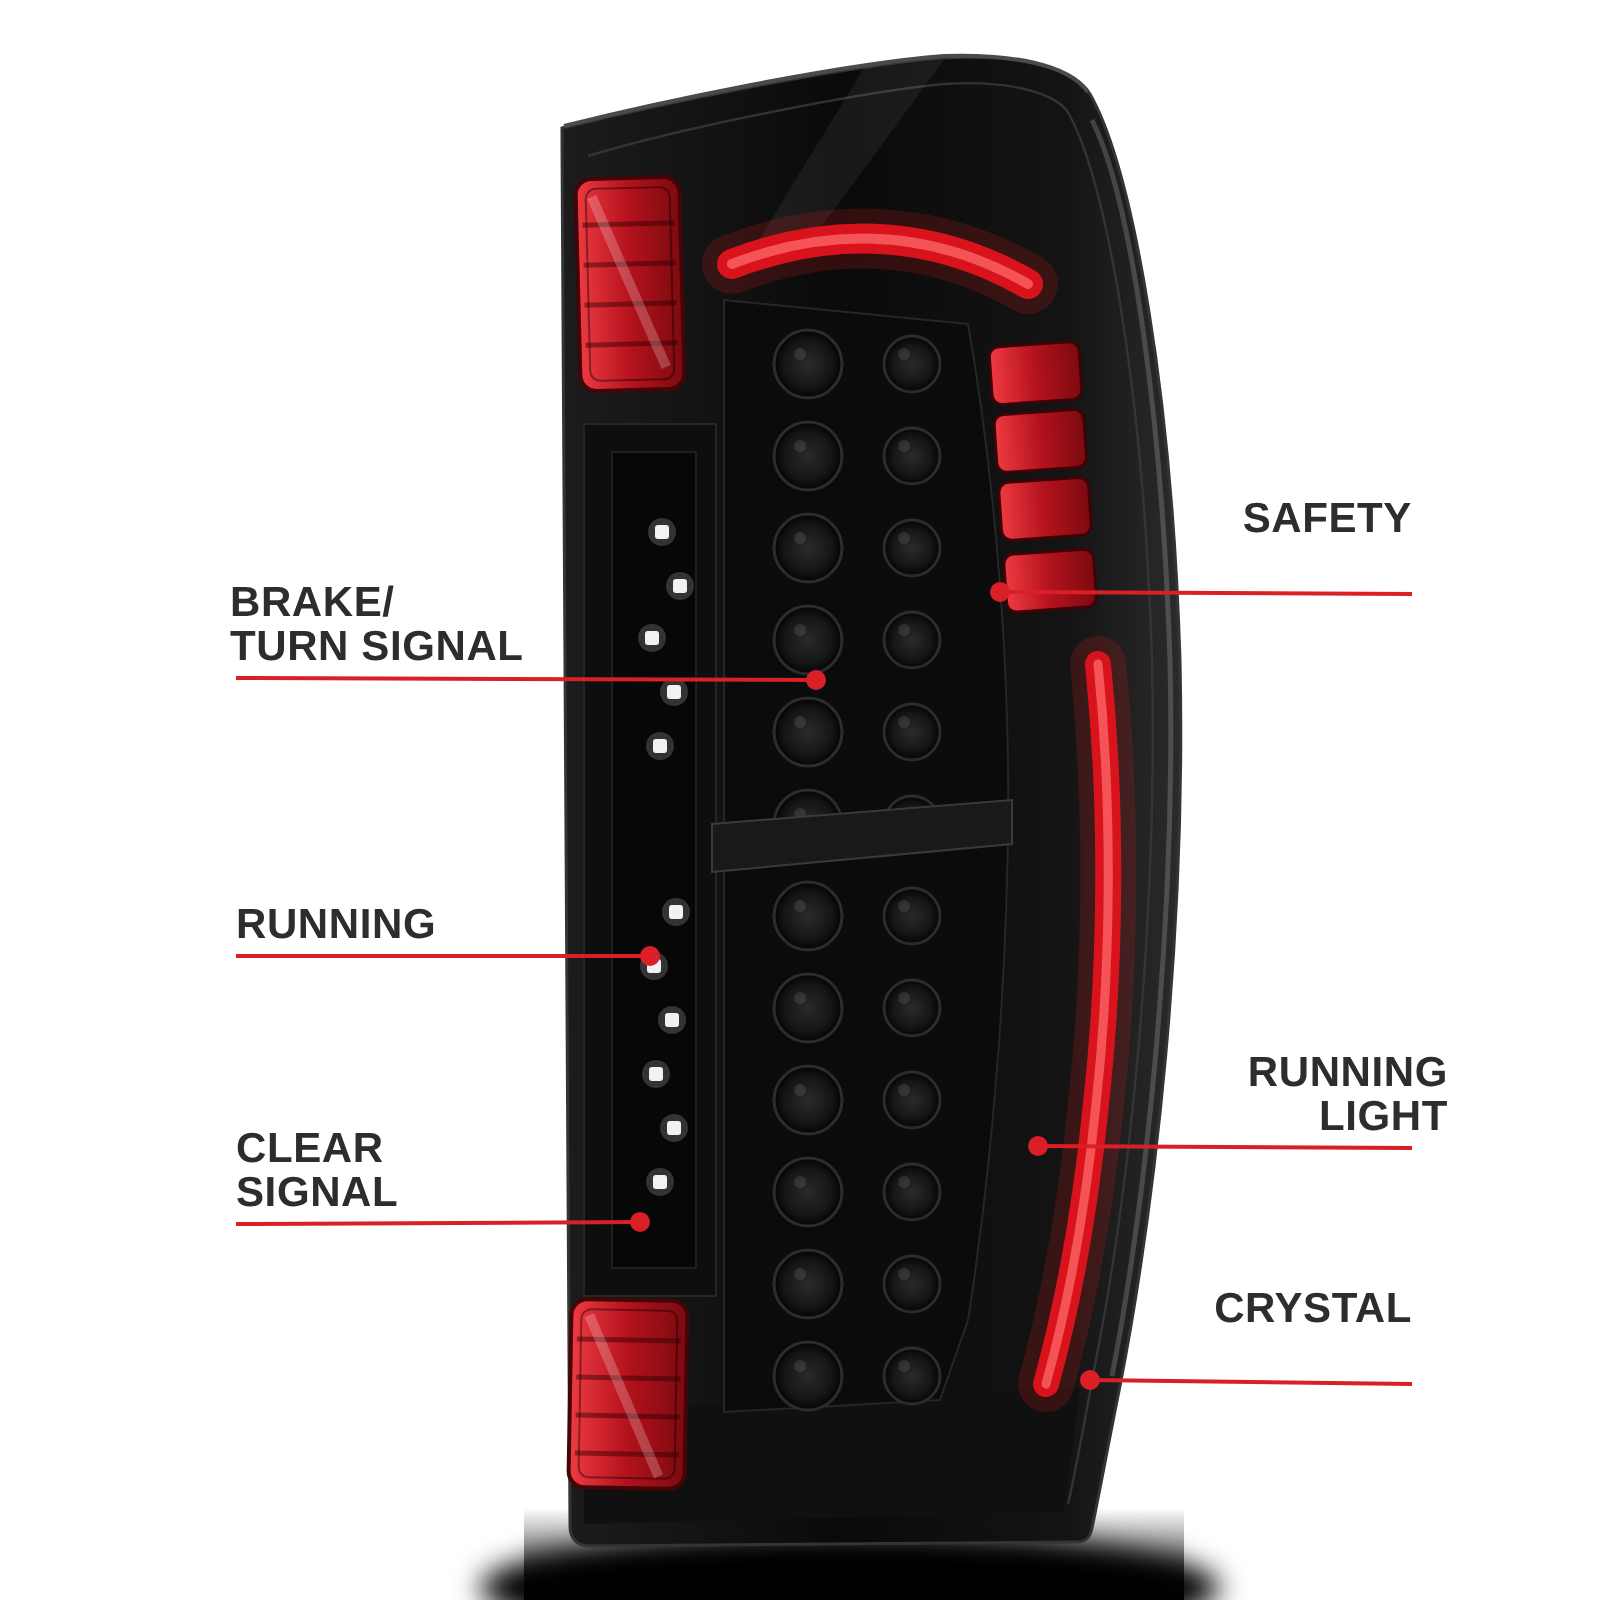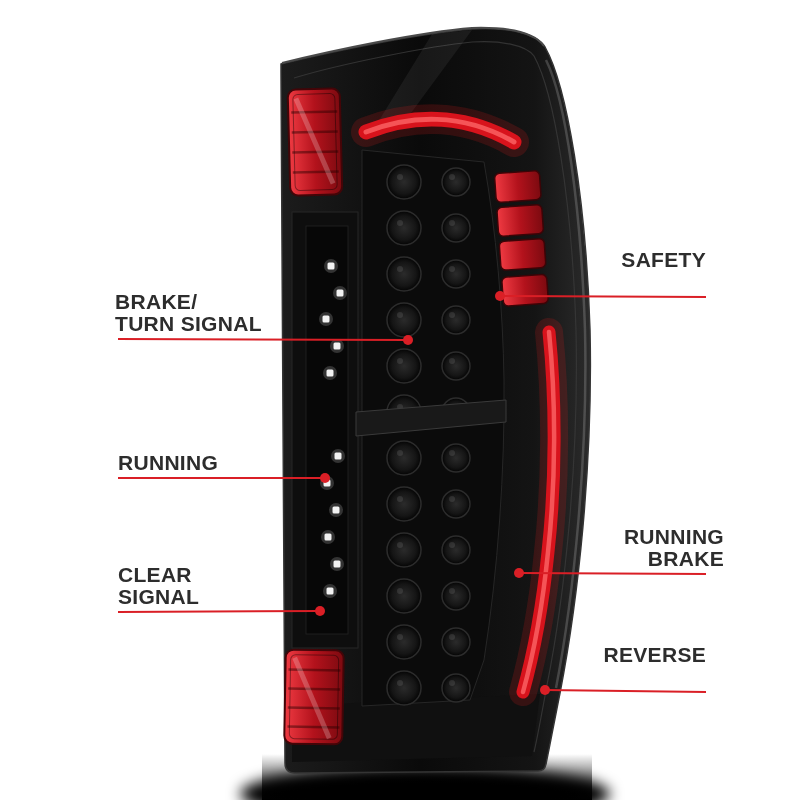--- a/index.html
+++ b/index.html
@@ -209,20 +209,20 @@
     <div>CLEAR</div>
     <div>SIGNAL</div>
   </div>
 
   <div class="label right" style="right:94px;top:249px">
     <div>SAFETY</div>
   </div>
 
   <div class="label right" style="right:76px;top:526px">
     <div>RUNNING</div>
-    <div>BRAKE</div>
+    <div>LIGHT</div>
   </div>
 
   <div class="label right" style="right:94px;top:644px">
-    <div>REVERSE</div>
+    <div>CRYSTAL</div>
   </div>
 
 </div>
 
 </body></html>

